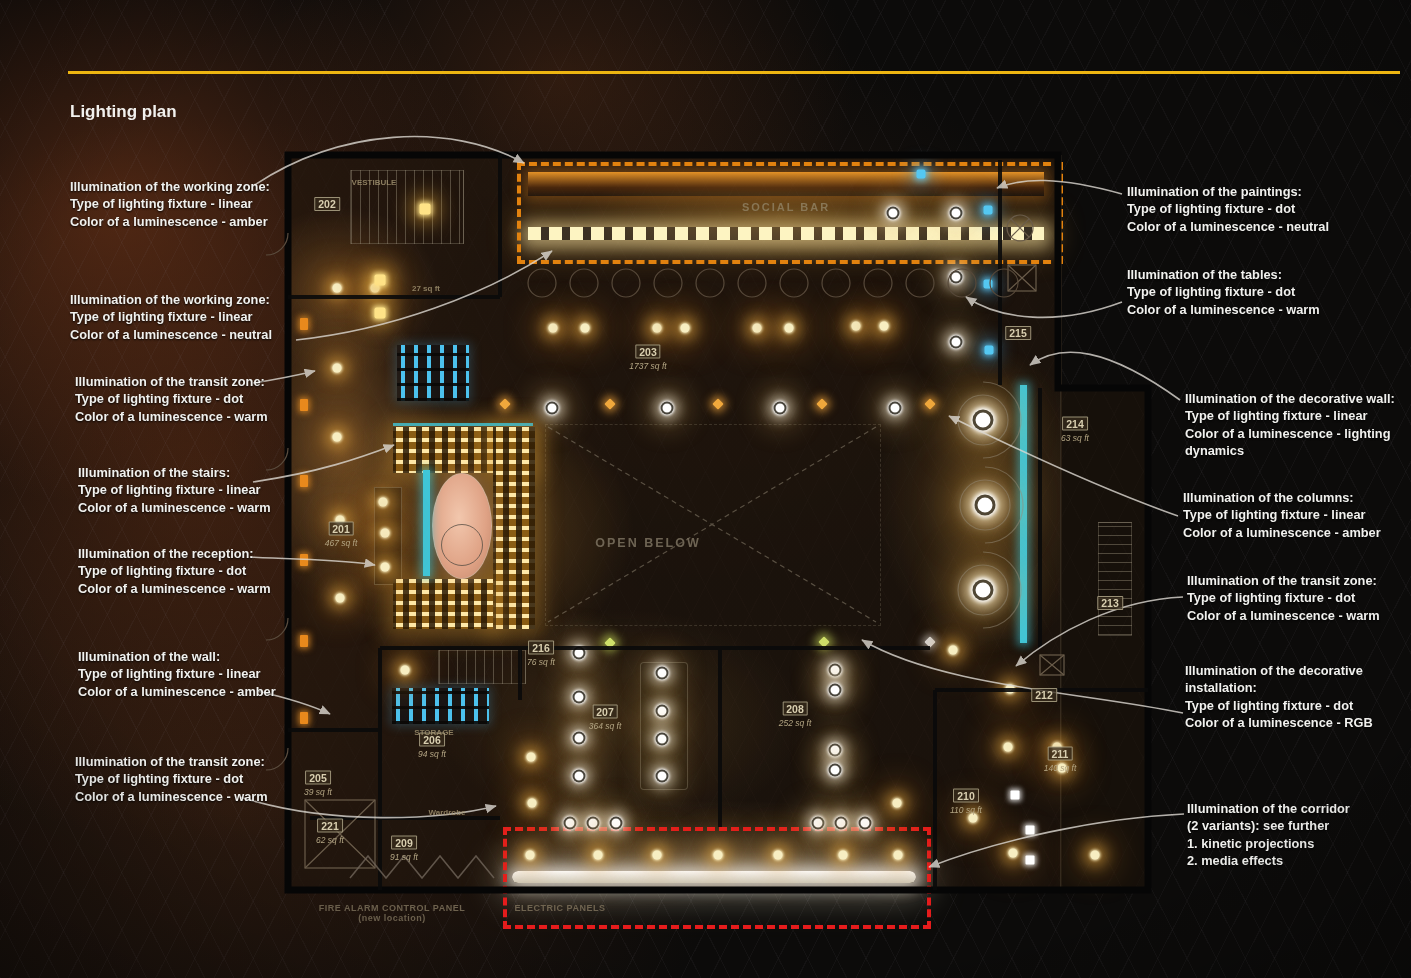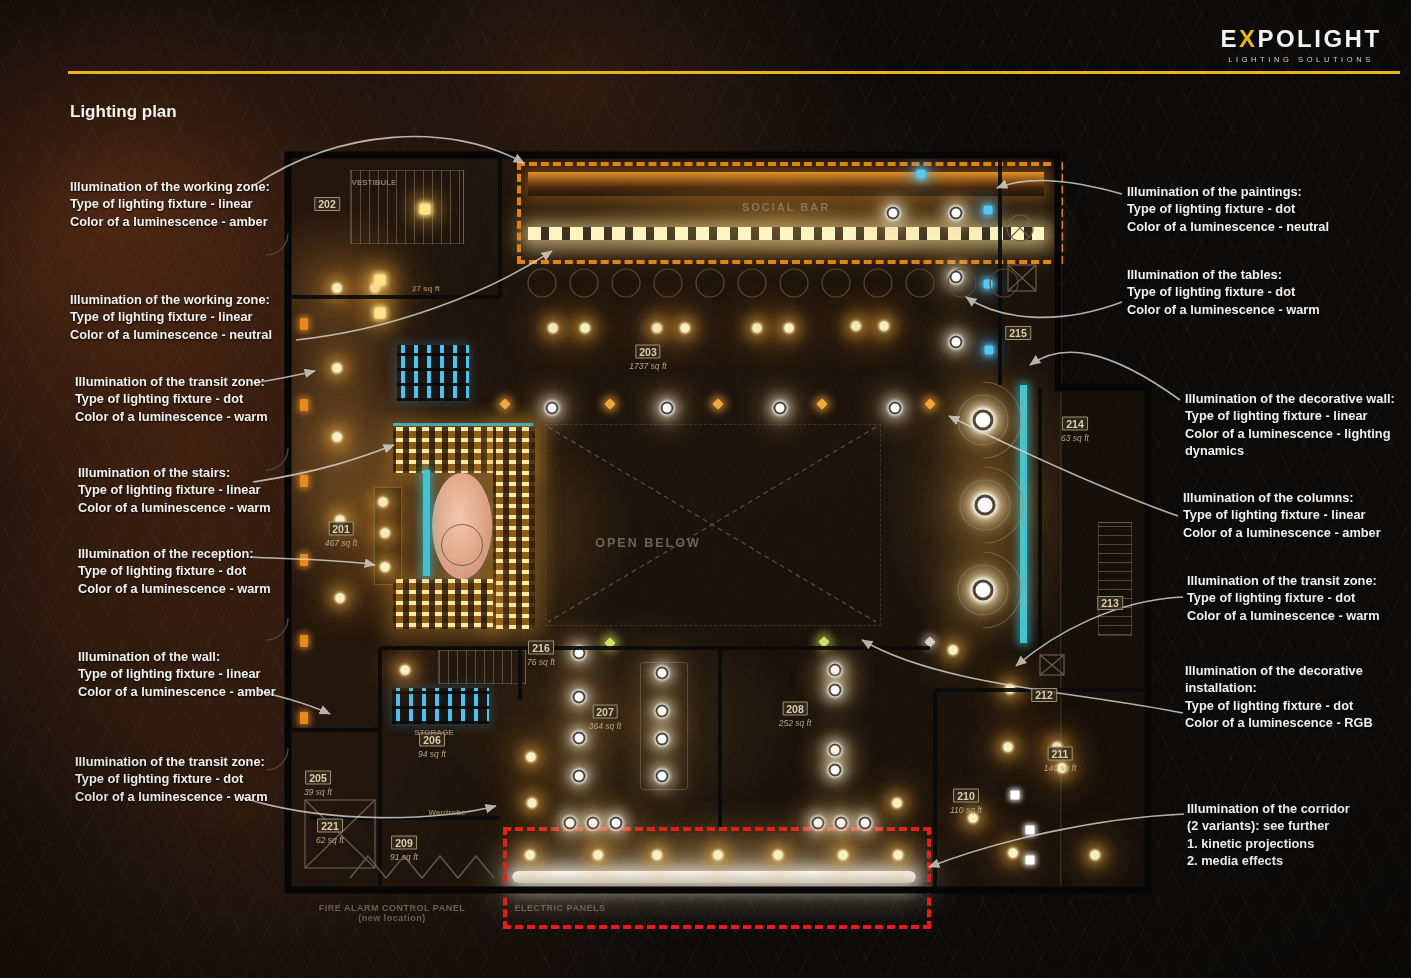--- a/index.html
+++ b/index.html
@@ -122,24 +122,20 @@
   #plan-svg{position:absolute;inset:0;z-index:45;pointer-events:none;}
 </style>
 </head>
 <body>
 
 <div class="stage" id="stage" style="--accent: #edb511; --bar-orange: #e2820f; --alert-red: #e51c1c; --cyan: #3fc6d8; --blue: #4cc2ee;">
   <div class="bg"></div>
 
   <div class="abs hr-yellow"></div>
   <div class="abs subtitle">Lighting plan</div>
-  <div class="abs logo">
-    <div class="brand"><span>E</span><span class="accent">X</span><span>POLIGHT</span></div>
-    <div class="tag">LIGHTING SOLUTIONS</div>
-  </div>
 
   <div>
     <div class="abs pf pf1"></div>
     <div class="abs pf pf2"></div>
     <div class="abs bar-top"></div>
     <div class="abs bar-bot"></div>
     <div class="abs bar-outline"></div>
     <div class="abs seat-band sb1"></div>
     <div class="abs seat-band sb2"></div>
     <div class="abs seat-band sb3"></div>

